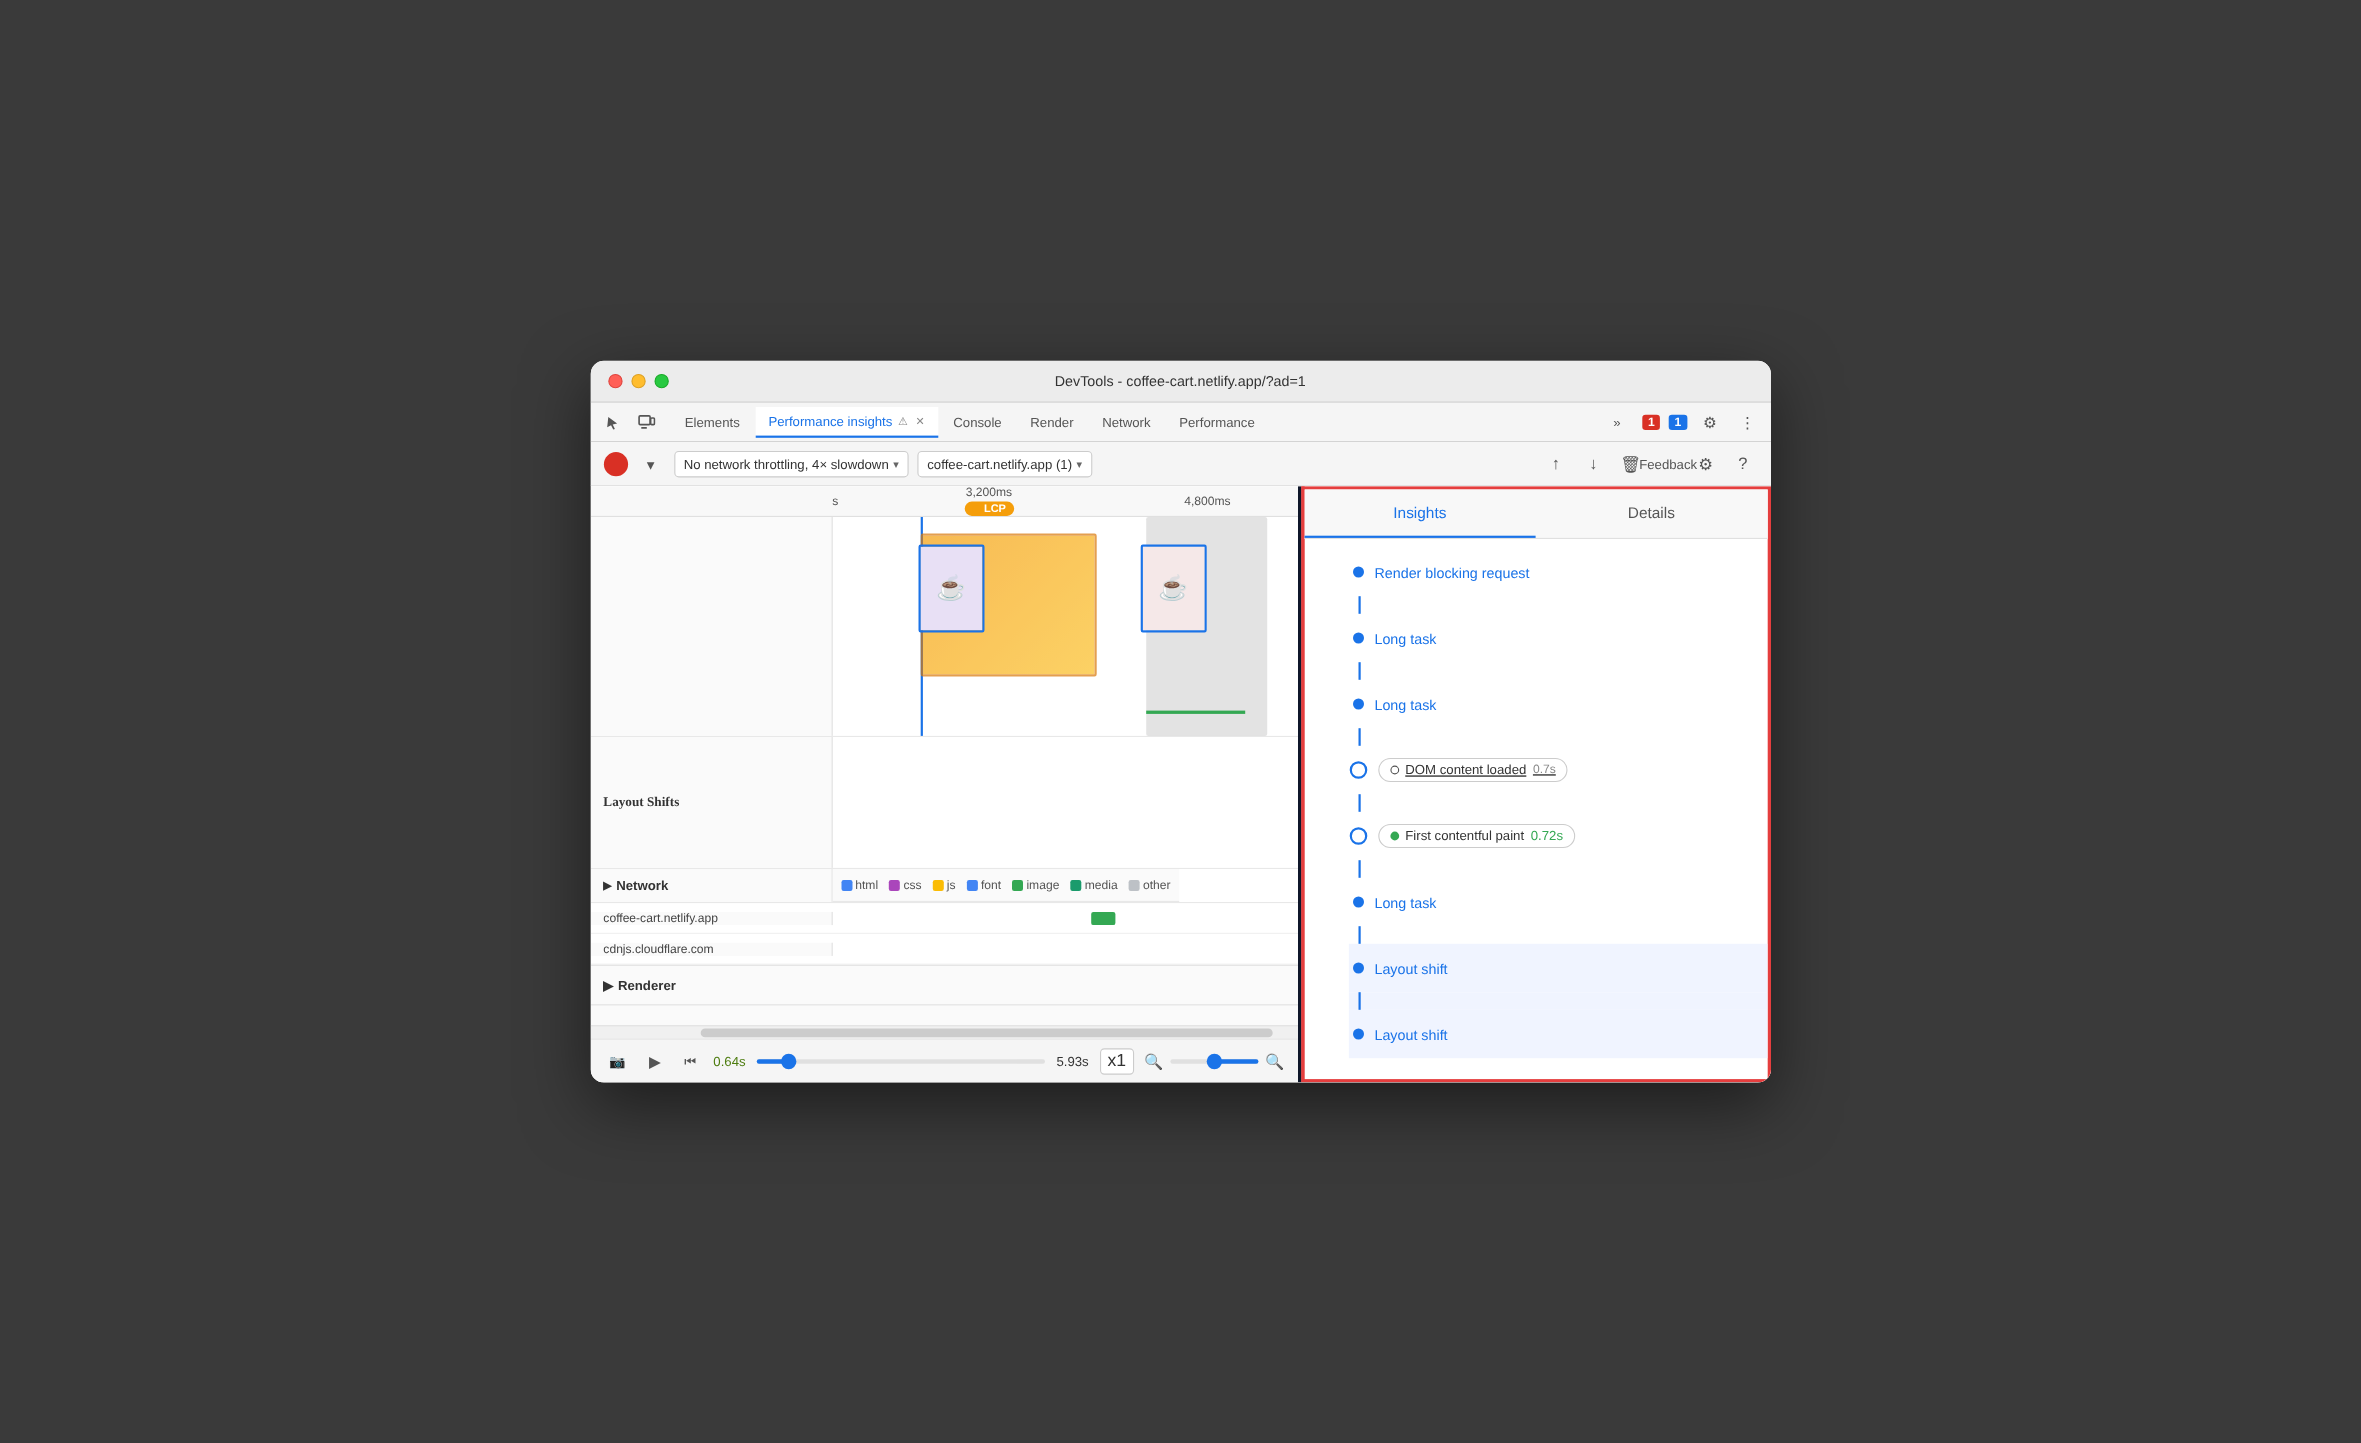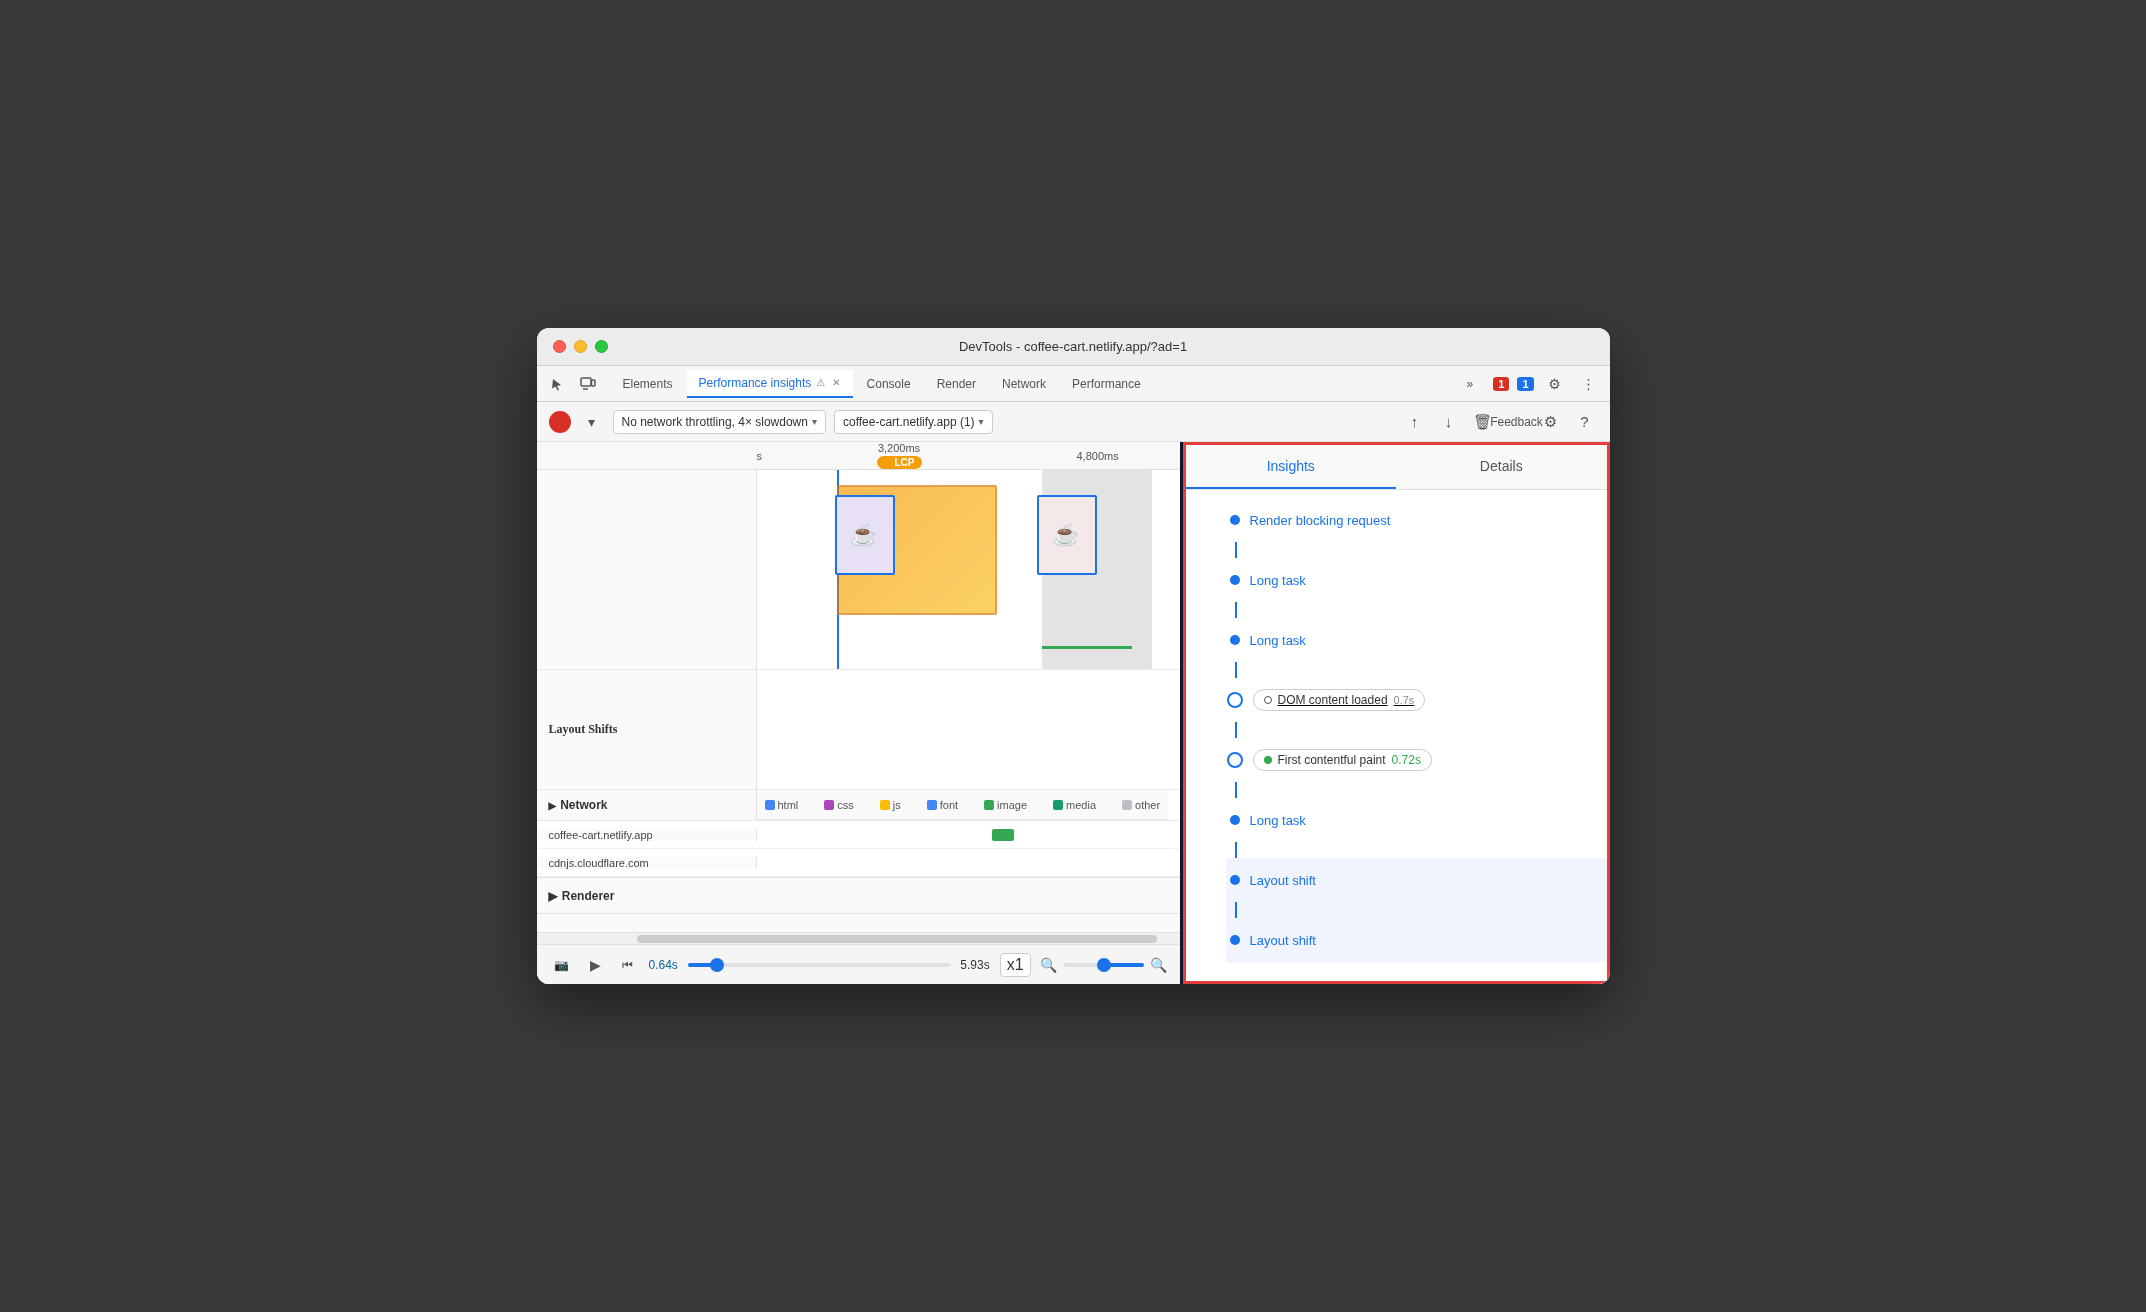--- a/index.html
+++ b/index.html
@@ -333,21 +333,21 @@
       height: 3px;
       background: #34a853;
     }
     
     .layout-shifts-row {
       height: 120px;
       font-family: Liberation Serif, serif;
     }
     .network-legend {
       display: flex;
-      gap: 26px;
+      gap: 10px;
       align-items: center;
       padding: 6px 8px;
       font-size: 11px;
       color: #555;
       background: #fafafa;
       border-bottom: 1px solid #e8e8e8;
     }
     .legend-item {
       display: flex;
       align-items: center;
@@ -440,21 +440,21 @@
       height: 22px;
       display: flex;
       align-items: center;
       justify-content: center;
       color: #555;
       cursor: pointer;
       font-size: 14px;
     }
     .playback-time {
       font-size: 12px;
-      color: #0369a1;
+      color: #4d7c0f;
     }
     .playback-slider {
       flex: 1;
       height: 4px;
       background: #e0e0e0;
       border-radius: 2px;
       position: relative;
     }
     .slider-fill {
       position: absolute;

